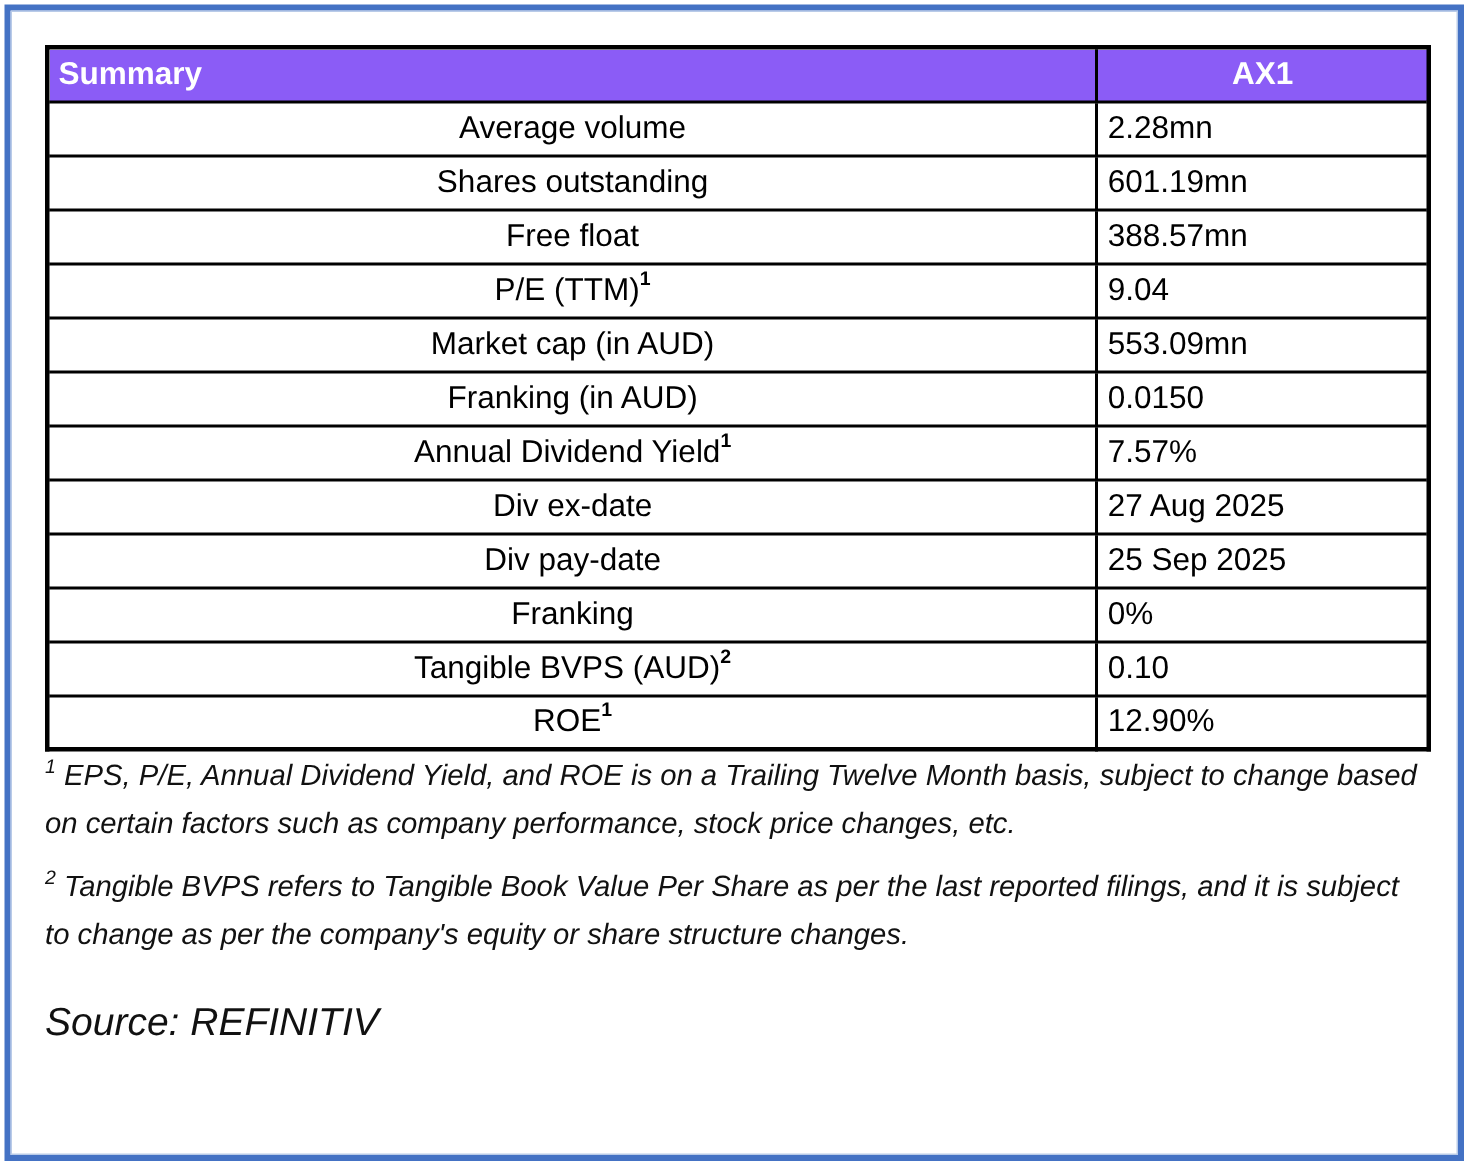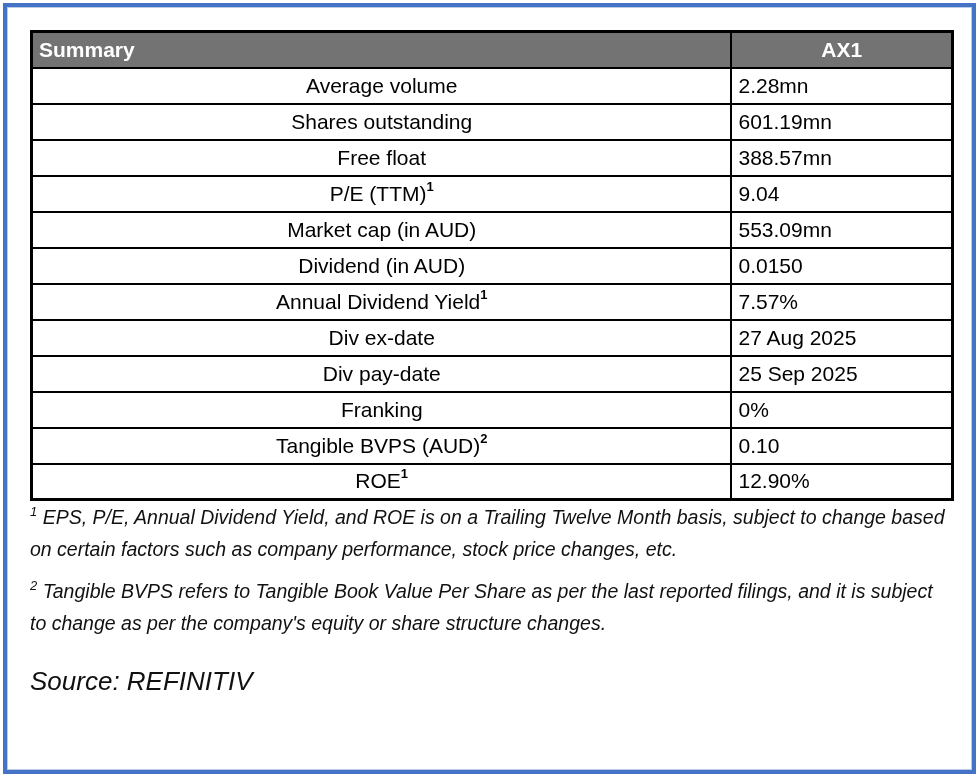--- a/index.html
+++ b/index.html
@@ -46,21 +46,21 @@
     border: 2px solid #000000;
     height: 36px;
     font-size: 21px;
     padding: 0 6px;
     box-sizing: border-box;
     vertical-align: middle;
     overflow: hidden;
     white-space: nowrap;
   }
   table.summary th {
-    background: #737373;
+    background: #8b5cf6;
     color: #ffffff;
     font-weight: bold;
   }
   th.h-label { text-align: left; }
   th.h-value { text-align: center; }
   td.label { text-align: center; font-weight: 500; }
   td.value { text-align: left; }
   sup.fref {
     font-size: 13px;
     font-weight: bold;
@@ -119,21 +119,21 @@
       </tr>
       <tr>
         <td class="label"><span>P/E (TTM)</span><sup class="fref">1</sup></td>
         <td class="value">9.04</td>
       </tr>
       <tr>
         <td class="label"><span>Market cap (in AUD)</span><sup class="fref"></sup></td>
         <td class="value">553.09mn</td>
       </tr>
       <tr>
-        <td class="label"><span>Dividend (in AUD)</span><sup class="fref"></sup></td>
+        <td class="label"><span>Franking (in AUD)</span><sup class="fref"></sup></td>
         <td class="value">0.0150</td>
       </tr>
       <tr>
         <td class="label"><span>Annual Dividend Yield</span><sup class="fref">1</sup></td>
         <td class="value">7.57%</td>
       </tr>
       <tr>
         <td class="label"><span>Div ex-date</span><sup class="fref"></sup></td>
         <td class="value">27 Aug 2025</td>
       </tr>

